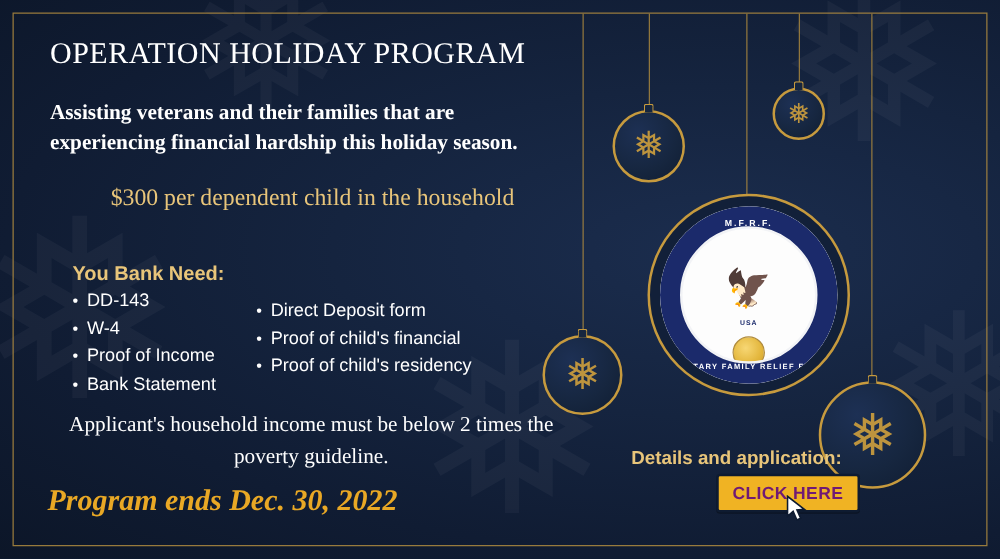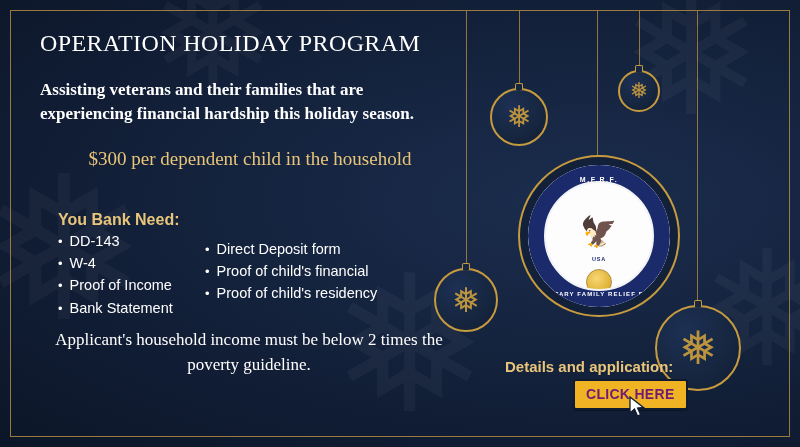--- a/index.html
+++ b/index.html
@@ -361,20 +361,21 @@
       <span>Proof of child's financial</span>
     </div>
     <div class="row">
       <span class="bullet">•</span>
       <span>Proof of child's residency</span>
     </div>
   </div>
 
   <div class="income">Applicant's household income must be below 2 times the poverty guideline.</div>
 
+  <div class="deadline">Program ends Dec. 30, 2022</div>
 
   <div class="cta-label">Details and application:</div>
   <div class="cta-button">CLICK HERE</div>
 
   <svg class="cursor" viewBox="0 0 18 22">
     <path d="M1 1 L1 17 L5.5 13 L8.5 20 L11.5 18.6 L8.6 12 L14.5 11.5 Z" fill="#ffffff" stroke="#0e1b31" stroke-width="1.3"></path>
   </svg>
 
 </div>
 

